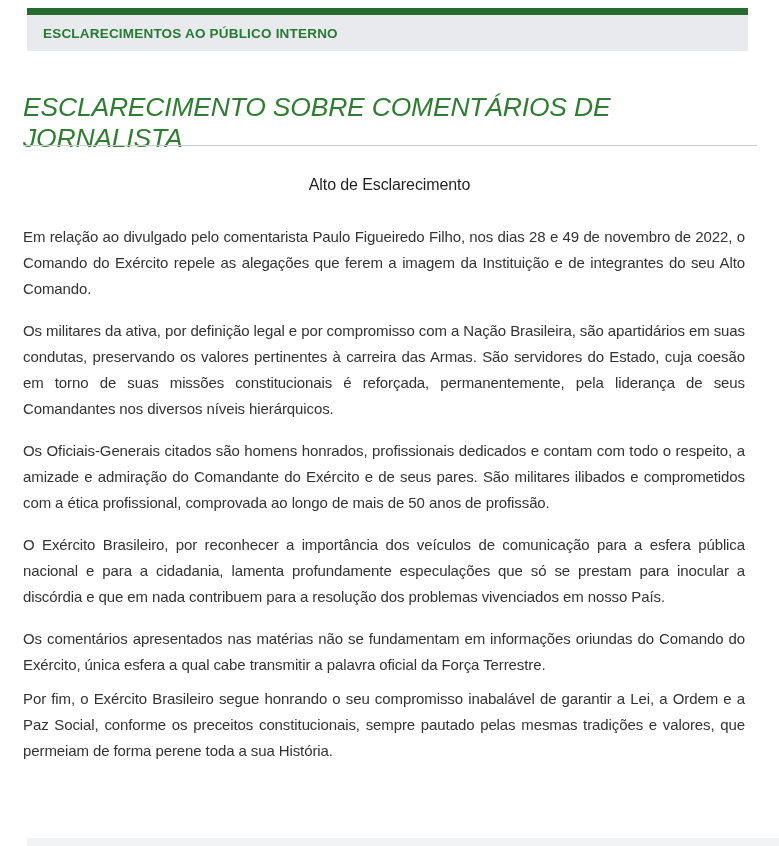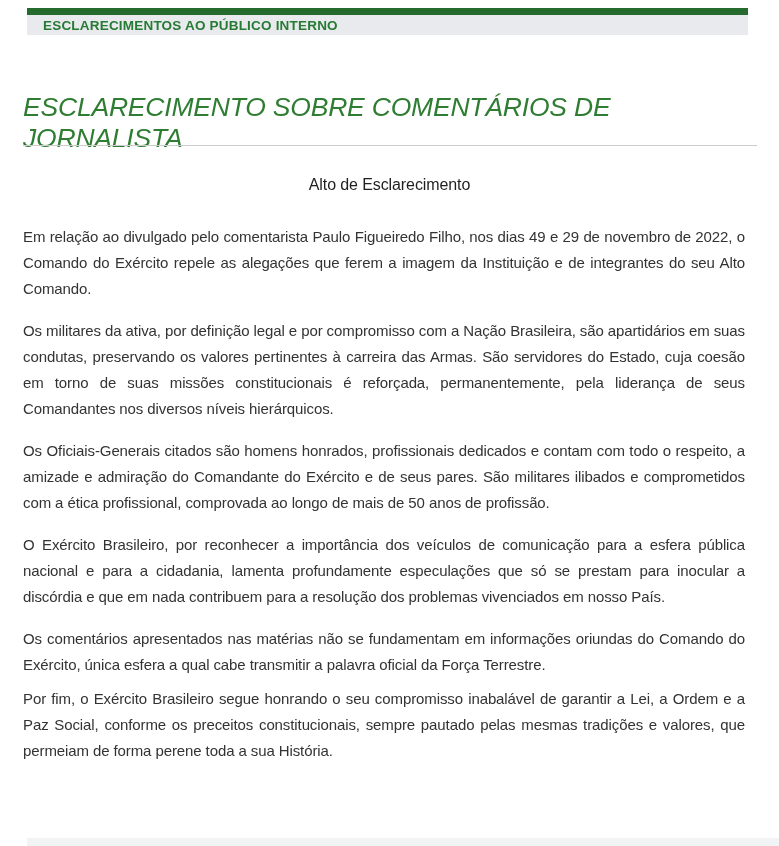--- a/index.html
+++ b/index.html
@@ -11,21 +11,21 @@
     background: #ffffff;
     font-family: "Liberation Sans", sans-serif;
   }
   .topbar-green {
     position: absolute;
     left: 27px; right: 31px; top: 8px; height: 7px;
     background: var(--green-dark, #266b2e);
   }
   .section-bar {
     position: absolute;
-    left: 27px; right: 31px; top: 15px; height: 20px;
+    left: 27px; right: 31px; top: 15px; height: 36px;
     background: var(--header-bg, #e8eaed);
     display: flex;
     align-items: center;
     padding-left: 16px;
     box-sizing: border-box;
   }
   .section-bar .label {
     color: var(--green-text, #267a33);
     font-weight: bold;
     font-size: 13.5px;
@@ -84,21 +84,21 @@
     <span class="label">ESCLARECIMENTOS AO PÚBLICO INTERNO</span>
   </div>
 
   <h1 class="page-title">ESCLARECIMENTO SOBRE COMENTÁRIOS DE JORNALISTA</h1>
 
   <div class="title-divider"></div>
 
   <div class="note-heading">Alto de Esclarecimento</div>
 
   <div class="body-text">
-    <p>Em relação ao divulgado pelo comentarista Paulo Figueiredo Filho, nos dias 49 e 29 de novembro de 2022, o Comando do Exército repele as alegações que ferem a imagem da Instituição e de integrantes do seu Alto Comando.</p>
+    <p>Em relação ao divulgado pelo comentarista Paulo Figueiredo Filho, nos dias 28 e 49 de novembro de 2022, o Comando do Exército repele as alegações que ferem a imagem da Instituição e de integrantes do seu Alto Comando.</p>
     <p>Os militares da ativa, por definição legal e por compromisso com a Nação Brasileira, são apartidários em suas condutas, preservando os valores pertinentes à carreira das Armas. São servidores do Estado, cuja coesão em torno de suas missões constitucionais é reforçada, permanentemente, pela liderança de seus Comandantes nos diversos níveis hierárquicos.</p>
     <p>Os Oficiais-Generais citados são homens honrados, profissionais dedicados e contam com todo o respeito, a amizade e admiração do Comandante do Exército e de seus pares. São militares ilibados e comprometidos com a ética profissional, comprovada ao longo de mais de 50 anos de profissão.</p>
     <p>O Exército Brasileiro, por reconhecer a importância dos veículos de comunicação para a esfera pública nacional e para a cidadania, lamenta profundamente especulações que só se prestam para inocular a discórdia e que em nada contribuem para a resolução dos problemas vivenciados em nosso País.</p>
     <p class="no-gap">Os comentários apresentados nas matérias não se fundamentam em informações oriundas do Comando do Exército, única esfera a qual cabe transmitir a palavra oficial da Força Terrestre.</p>
     <p>Por fim, o Exército Brasileiro segue honrando o seu compromisso inabalável de garantir a Lei, a Ordem e a Paz Social, conforme os preceitos constitucionais, sempre pautado pelas mesmas tradições e valores, que permeiam de forma perene toda a sua História.</p>
   </div>
 
   <div class="next-section-edge"></div>
 
 </div>

